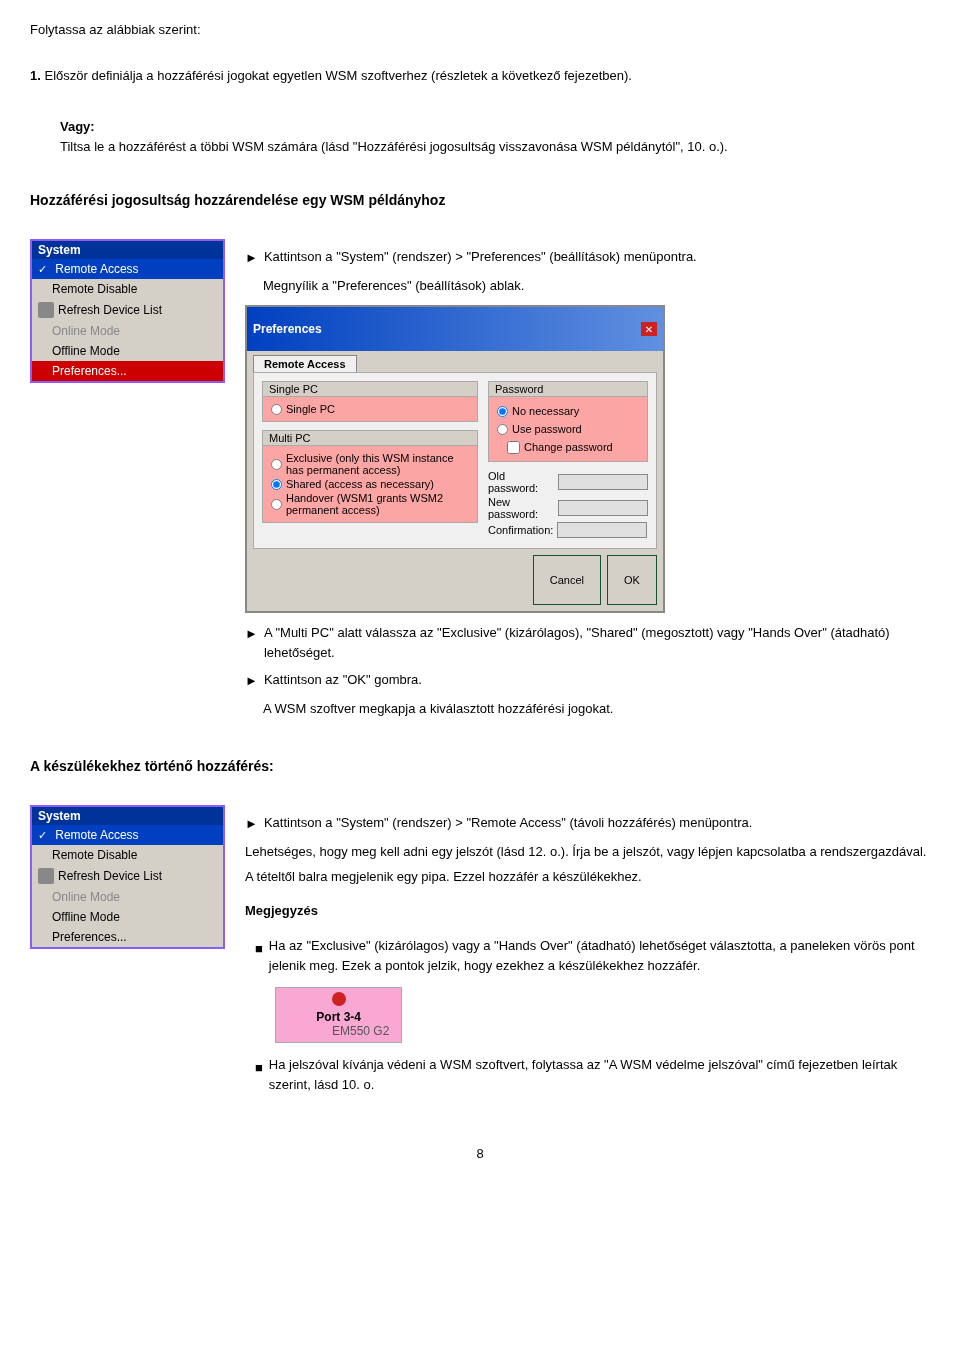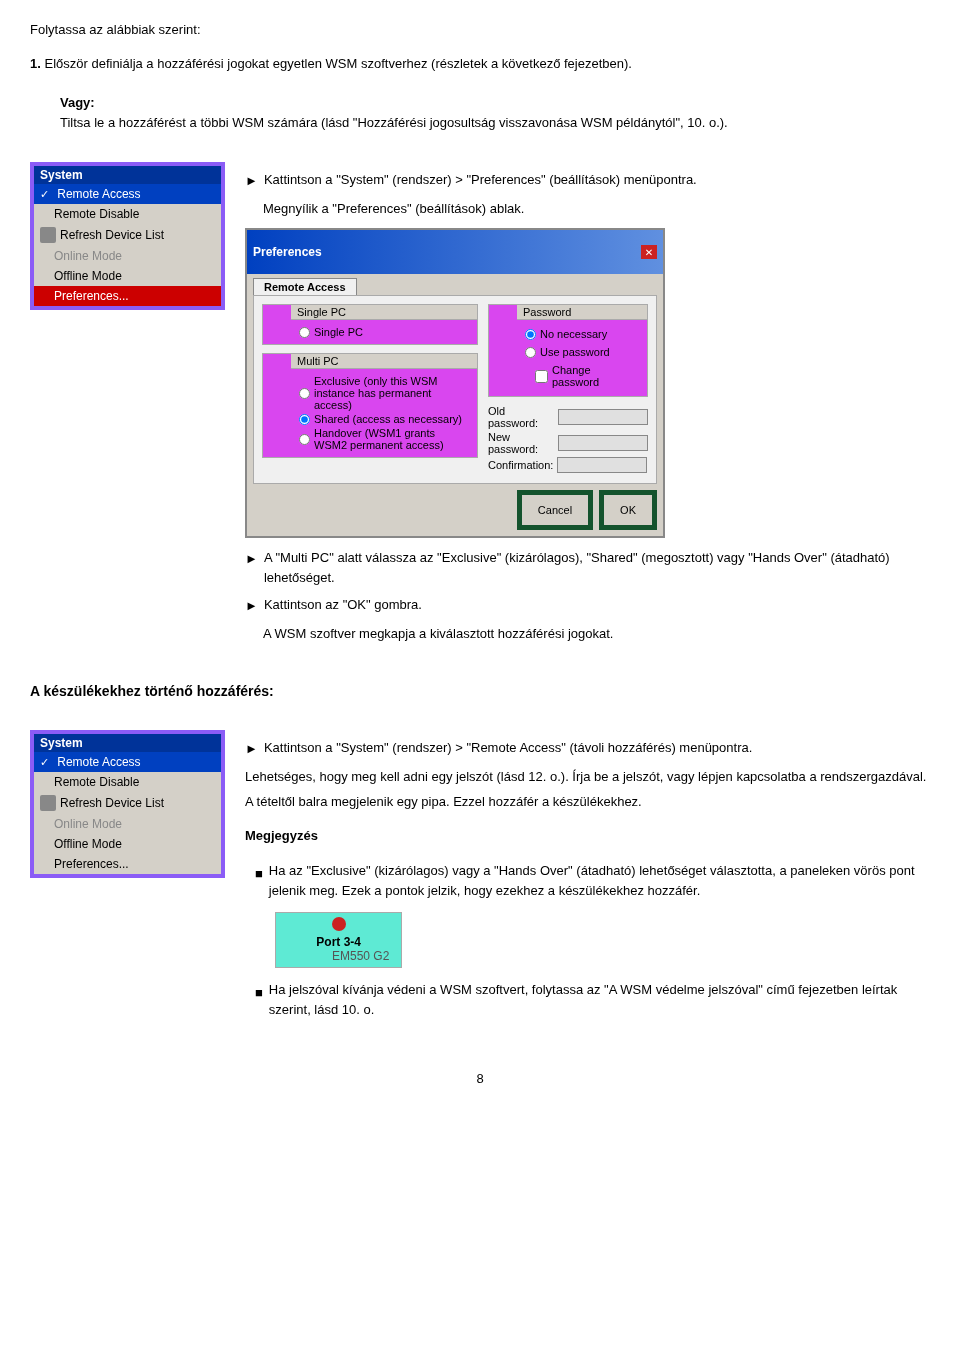--- a/index.html
+++ b/index.html
@@ -11,20 +11,21 @@
       padding: 20px 30px;
       max-width: 960px;
     }
     .content-area {
       display: flex;
       flex-direction: column;
       gap: 8px;
     }
     .numbered-item {
       margin-bottom: 6px;
+      margin-top: 12px;
     }
     .numbered-item .num {
       font-weight: bold;
     }
     p {
       margin-bottom: 6px;
       line-height: 1.5;
     }
     .section-heading {
       font-weight: bold;
@@ -34,21 +35,21 @@
     .two-col {
       display: flex;
       gap: 20px;
       align-items: flex-start;
       margin: 10px 0;
     }
     
     .system-panel {
       width: 195px;
       min-width: 195px;
-      border: 4px solid #8b5cf6;
+      border: 2px solid #8b5cf6;
       background: #d4d0c8;
       font-size: 12px;
     }
     .system-panel .panel-header {
       background: #003399;
       color: #fff;
       padding: 2px 6px;
       font-size: 12px;
       font-weight: bold;
     }
@@ -157,22 +158,21 @@
     }
     .pref-dialog .left-col {
       flex: 1;
     }
     .pref-dialog .right-col {
       width: 160px;
     }
     .pref-section {
       border: 1px solid #aaa;
       margin-bottom: 8px;
-      background: #d946ef;
-      padding-left: 28px;
+      background: #fca5a5;
     }
     .pref-section .section-title {
       background: #d4d0c8;
       padding: 1px 6px;
       font-size: 11px;
       font-weight: normal;
       border-bottom: 1px solid #aaa;
     }
     .pref-section .section-body {
       padding: 4px 8px;
@@ -217,23 +217,23 @@
     .password-section .field-row input:disabled {
       background: #e0e0e0;
     }
     .dialog-buttons {
       display: flex;
       justify-content: flex-end;
       gap: 6px;
       padding: 0 6px 6px 6px;
     }
     .dialog-buttons button {
-      padding: 9px 16px;
-      font-size: 11px;
-      border: 5px solid #14532d;
+      padding: 18px 16px;
+      font-size: 11px;
+      border: 1px solid #14532d;
       background: #d4d0c8;
       cursor: pointer;
       min-width: 50px;
     }
     .note-box {
       margin: 14px 0;
     }
     .note-box .note-title {
       font-weight: bold;
       margin-bottom: 16px;
@@ -251,21 +251,21 @@
     .note-box ul li .bullet-sq {
       flex-shrink: 0;
       margin-top: 3px;
     }
     
     .port-device {
       display: inline-flex;
       flex-direction: column;
       align-items: center;
       border: 1px solid #aaa;
-      background: #5eead4;
+      background: #f9a8d4;
       padding: 4px 12px;
       margin: 8px 0 8px 30px;
       font-size: 11px;
     }
     .port-dot {
       width: 14px;
       height: 14px;
       background: #cc2222;
       border-radius: 50%;
       margin-bottom: 4px;
@@ -304,20 +304,21 @@
   </div>
 
   <div class="numbered-item">
     <p class="indent">
       <span class="bold">Vagy:</span>
       <br>
       <span>Tiltsa le a hozzáférést a többi WSM számára (lásd "Hozzáférési jogosultság visszavonása WSM példánytól", 10. o.).</span>
     </p>
   </div>
 
+  <p class="section-heading">Hozzáférési jogosultság hozzárendelése egy WSM példányhoz</p>
 
   <div class="two-col">
 
     <div class="system-panel">
       <div class="panel-header">System</div>
       <div class="menu-item active">
         <span class="check">✓</span>
         <span>Remote Access</span>
       </div>
       <div class="menu-item">

